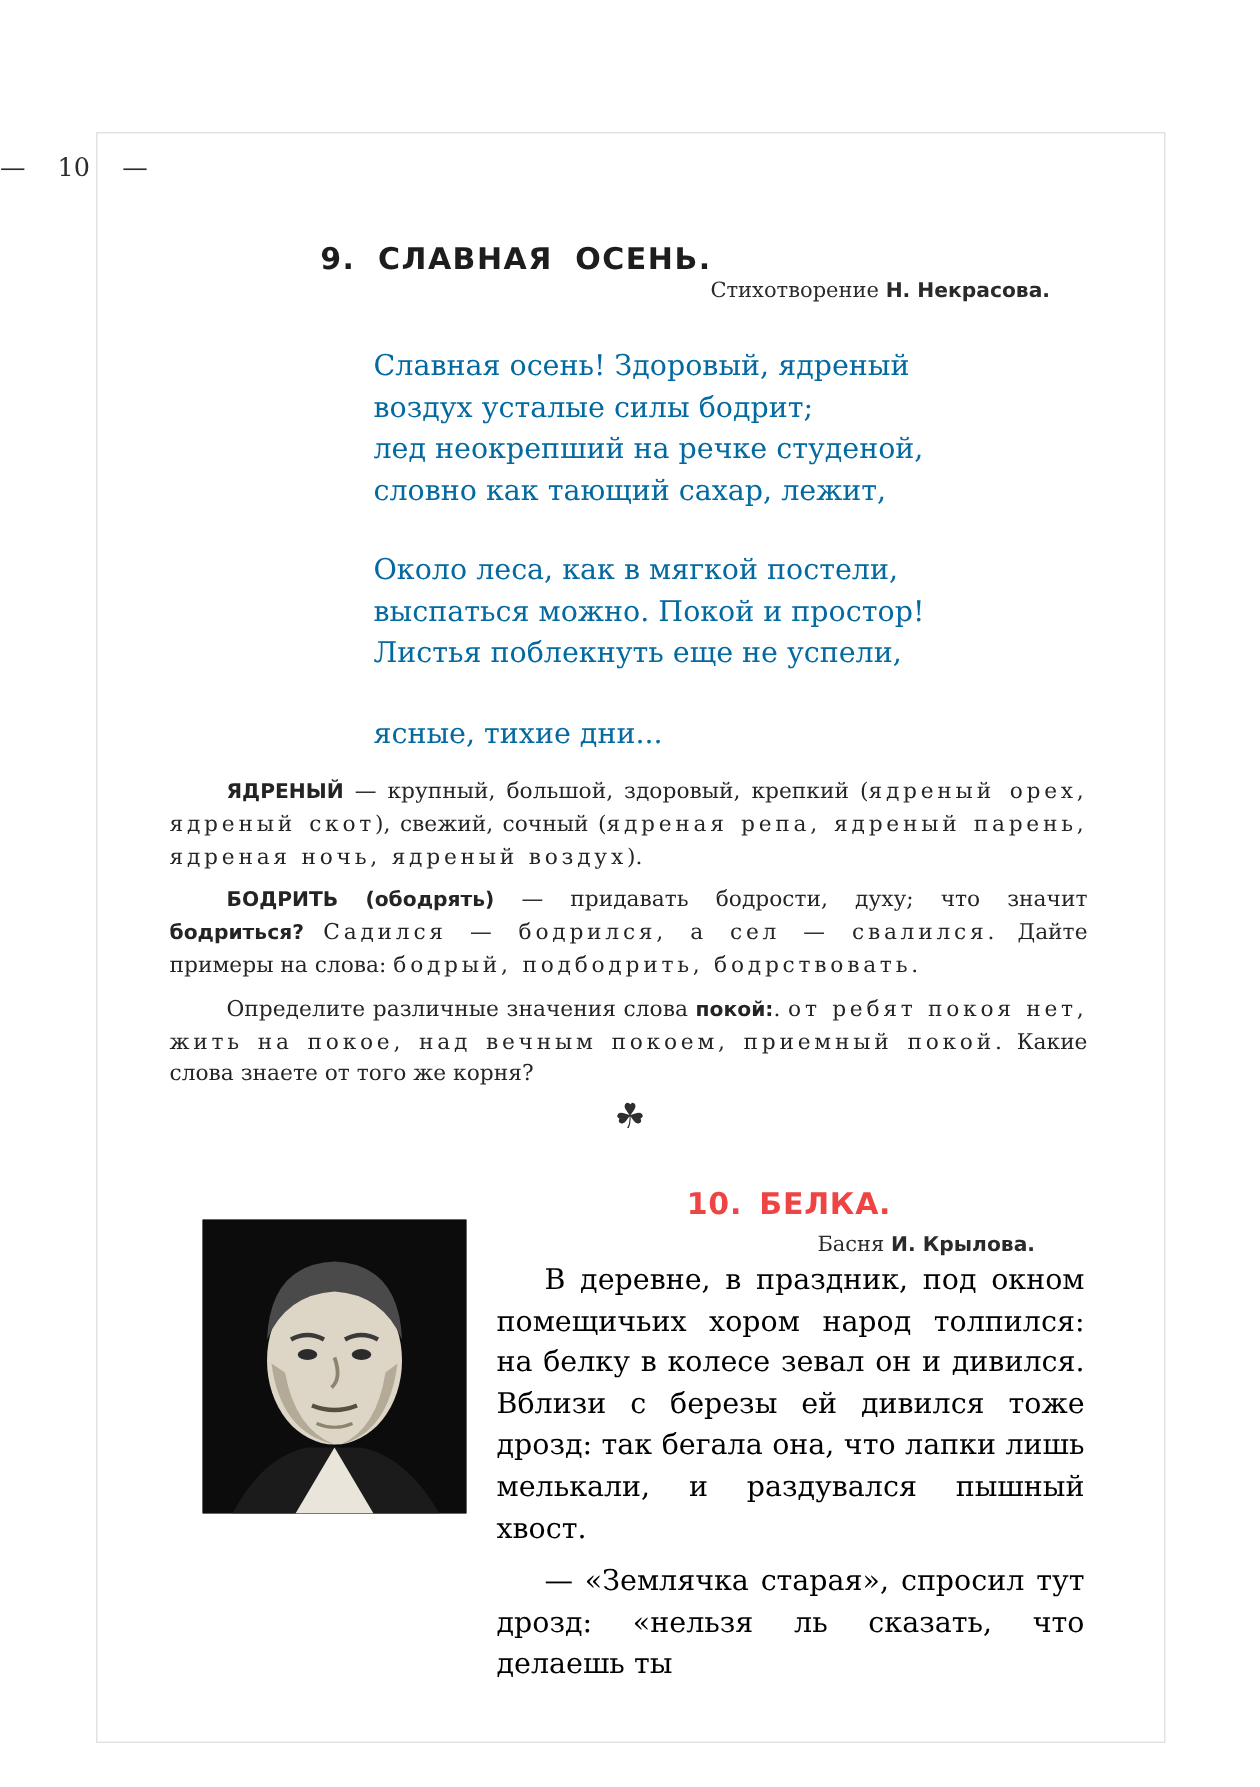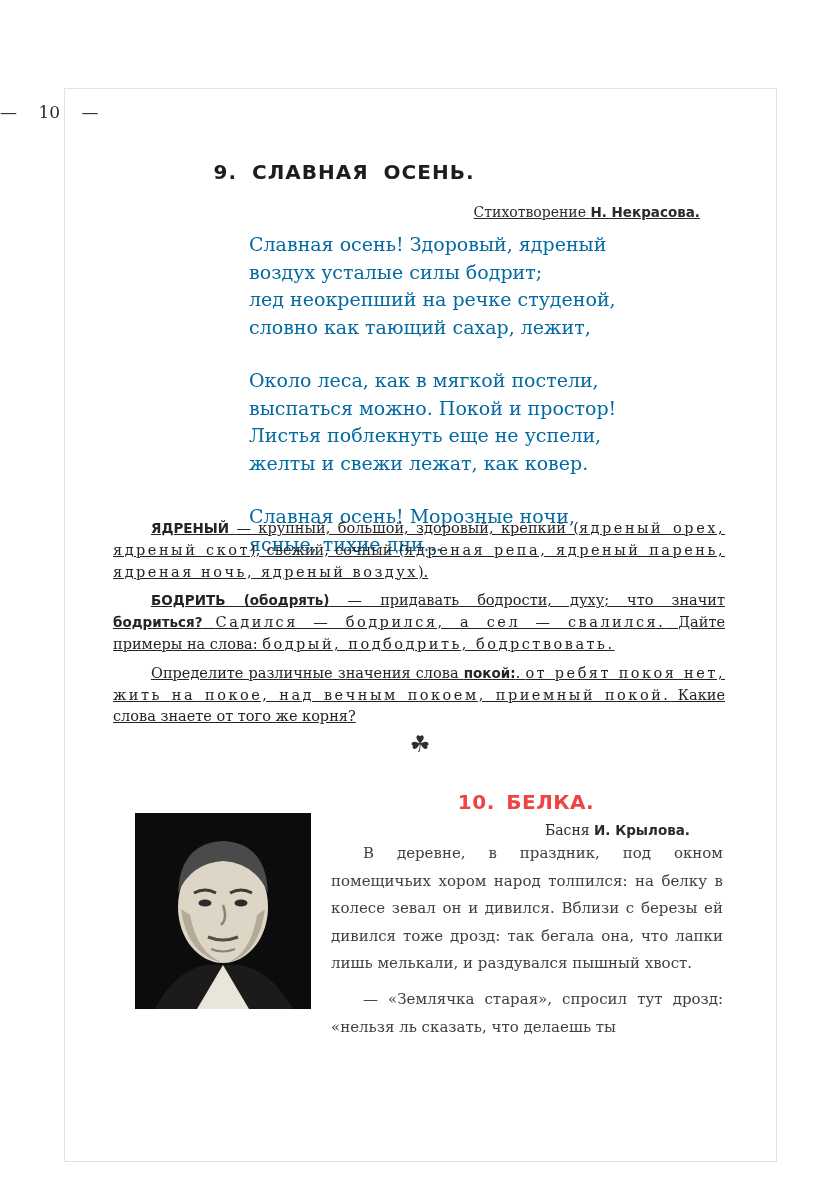--- a/index.html
+++ b/index.html
@@ -20,31 +20,31 @@
     position:absolute; top:102px; left:0; width:840px;
     text-align:left; font-size:17px; word-spacing:16px; color:#2c2c2c;
   }
   .h9 {
     position:absolute; top:160px; left:0; width:688px; text-align:center;
     font-family:"DejaVu Sans", sans-serif; font-weight:bold;
     font-size:20px; letter-spacing:1px; word-spacing:7px; color:#1d1d1d;
   }
   .subtitle { font-size:14px; color:#2a2a2a; }
   .subtitle .author { font-family:"DejaVu Sans", sans-serif; font-weight:bold; font-size:13.5px; }
-  .subtitle9 { position:absolute; top:204px; right:140px;text-decoration:underline; }
+  .subtitle9 { position:absolute; top:186px; right:140px; }
   .poem {
     position:absolute; top:231px; left:249px;
     font-size:19px; line-height:27.5px; color:#0369a1;
   }
   .stanza { margin:0 0 26px 0; }
   .notes {
     position:absolute; top:518px; left:113px; width:612px;
     font-size:14.5px; line-height:21.8px; text-align:justify; color:#242424;
   }
-  .note { margin:0 0 7px 0; text-indent:38px;text-decoration:underline; }
+  .note { margin:0 0 7px 0; text-indent:38px; }
   .term {
     font-family:"DejaVu Sans", sans-serif; font-weight:bold; font-size:13.5px;
   }
   .bold-inline { font-family:"DejaVu Sans", sans-serif; font-weight:bold; font-size:13.5px; }
   .spaced { letter-spacing:2.5px; }
   .fleuron {
     position:absolute; top:731px; left:0; width:840px; text-align:center;
     font-size:23px; color:#2e2e2e;
   }
   .h10 {
@@ -52,21 +52,21 @@
     font-family:"DejaVu Sans", sans-serif; font-weight:bold;
     font-size:20px; letter-spacing:0.5px; word-spacing:4px; color:#ef4444;
   }
   .subtitle10 { position:absolute; top:822px; right:150px; }
   .portrait {
     position:absolute; left:135px; top:813px; width:176px; height:196px;
     background:#0c0c0c;
   }
   .fable {
     position:absolute; top:840px; left:331px; width:392px;
-    font-size:15px; line-height:27.6px; text-align:justify; color:#404040;
+    font-size:19px; line-height:27.6px; text-align:justify; color:#000000;
   }
   .fable p { margin:0 0 8px 0; text-indent:32px; }
 </style>
 </head>
 <body>
 
 <div class="scan-frame"></div>
 
 <div class="page-number">— 10 —</div>
 
@@ -81,24 +81,22 @@
   <div class="stanza">
     <div>Славная осень! Здоровый, ядреный</div>
     <div>воздух усталые силы бодрит;</div>
     <div>лед неокрепший на речке студеной,</div>
     <div>словно как тающий сахар, лежит,</div>
   </div>
   <div class="stanza">
     <div>Около леса, как в мягкой постели,</div>
     <div>выспаться можно. Покой и простор!</div>
     <div>Листья поблекнуть еще не успели,</div>
-    <div>желты и свежи лежат, как ковер.</div>
   </div>
   <div class="stanza">
-    <div>Славная осень! Морозные ночи,</div>
     <div>ясные, тихие дни...</div>
   </div>
 </div>
 
 <div class="notes">
   <p class="note"><span class="term">ЯДРЕНЫЙ</span><span> — крупный, большой, здоровый, крепкий (</span><span class="spaced">ядреный орех, ядреный скот</span><span>), свежий, сочный (</span><span class="spaced">ядреная репа, ядреный парень, ядреная ночь, ядреный воздух</span><span>).</span></p>
 
   <p class="note"><span class="term">БОДРИТЬ (ободрять)</span><span> — придавать бодрости, духу; что значит </span><span class="bold-inline">бодриться?</span><span> </span><span class="spaced">Садился — бодрился, а сел — свалился.</span><span> Дайте примеры на слова: </span><span class="spaced">бодрый, подбодрить, бодрствовать.</span></p>
 
   <p class="note"><span>Определите различные значения слова </span><span class="bold-inline">покой:</span><span>. </span><span class="spaced">от ребят покоя нет, жить на покое, над вечным покоем, приемный покой.</span><span> Какие слова знаете от того же корня?</span></p>

